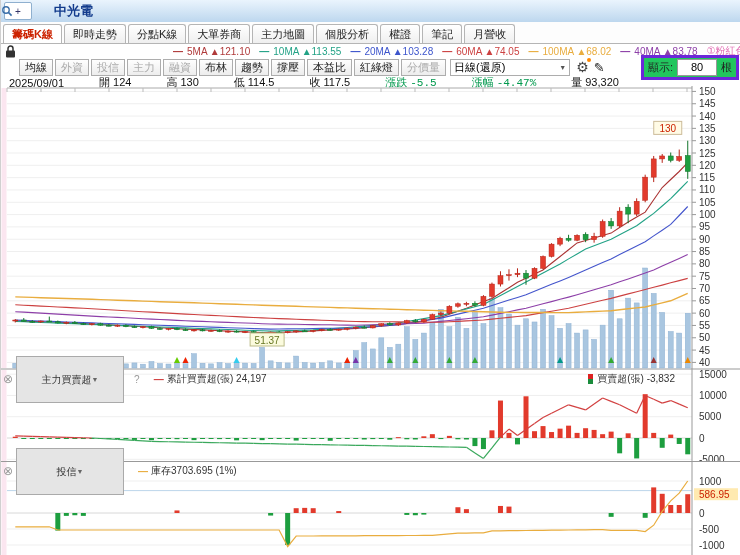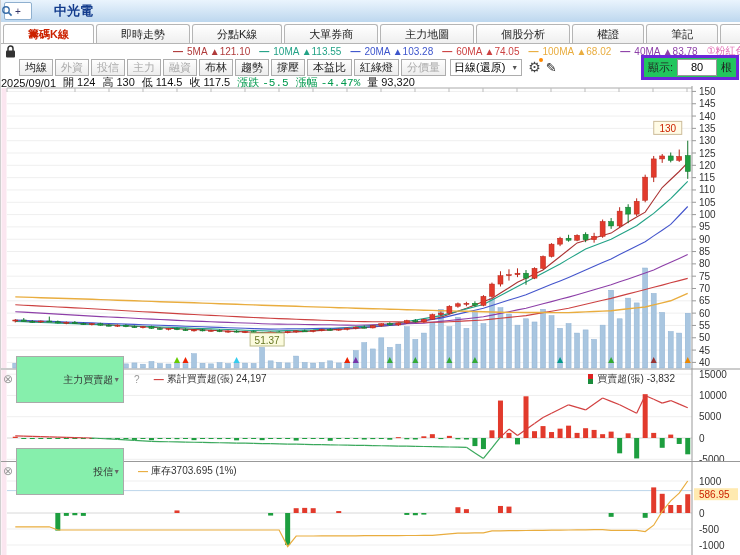--- a/index.html
+++ b/index.html
@@ -8,63 +8,63 @@
   
   .titlebar{position:absolute;left:0;top:0;width:740px;height:22px;
     background:linear-gradient(#eaf4fd,#bdd7ee);border-bottom:1px solid #9ab8d6;
     display:flex;align-items:center;}
   .zoombox{width:26px;height:16px;background:#fff;border:1px solid #8fb0cf;border-radius:2px;
     margin-left:3px;display:flex;align-items:center;justify-content:center;font-size:10px;color:#336;}
   .title{font-size:13px;font-weight:bold;color:#123b8c;margin-left:22px;}
   
   .tabs{position:absolute;left:0;top:22px;width:740px;height:22px;display:flex;align-items:flex-end;
     border-bottom:1px solid #b5b5b5;background:#fdfdfd;padding-left:2px;box-sizing:border-box;}
-  .tab{height:18px;line-height:18px;padding:0 24px;font-size:11px;color:#222;background:linear-gradient(#fff,#efefef);
+  .tab{height:18px;line-height:18px;padding:0 8px;font-size:11px;color:#222;background:linear-gradient(#fff,#efefef);
     border:1px solid #b5b5b5;border-bottom:none;border-radius:3px 3px 0 0;margin-right:2px;cursor:pointer;white-space:nowrap;}
   .tab.active{color:#cc2200;background:#fff;font-weight:bold;}
   
   .legendrow{position:absolute;left:0;top:44px;width:740px;height:14px;display:flex;align-items:center;
     font-size:10px;padding-left:172px;box-sizing:border-box;}
   .mait{display:flex;align-items:center;margin-right:9px;white-space:nowrap;}
   .mait .dash{font-weight:bold;margin-right:4px;}
   .pinknote{margin-left:auto;color:#e066b0;font-size:10px;white-space:nowrap;}
   .lock{margin:0 6px 0 4px;}
   
   .toolbar{position:absolute;left:16px;top:58px;width:740px;height:18px;display:flex;align-items:center;
     font-size:11px;}
   .tbtn{height:15px;line-height:15px;padding:0 5px;border:1px solid #adadad;background:linear-gradient(#fefefe,#ededed);
     margin-left:2px;color:#222;cursor:pointer;white-space:nowrap;}
   .tbtn.off{color:#aaa;}
   .tsel{height:15px;line-height:15px;border:1px solid #adadad;background:#fff;padding:0 3px;margin-left:4px;
-    display:flex;align-items:center;cursor:pointer;}
+    display:flex;align-items:center;cursor:pointer;gap:48px;}
   .tsel .car{font-size:7px;color:#555;margin-left:6px;}
   .gear{position:relative;font-size:14px;color:#444;margin-left:6px;cursor:pointer;line-height:14px;}
   .gear .dot{position:absolute;right:-2px;top:-2px;width:4px;height:4px;border-radius:50%;background:#ff8800;}
   .pencil{font-size:13px;color:#222;margin-left:5px;cursor:pointer;}
   .showctl{margin-left:auto;margin-right:18px;display:flex;align-items:center;font-size:11px;color:#222;
     border:3px solid #6d28d9;padding:1px 4px;background:#22c55e;}
   .showctl input{width:34px;height:13px;border:1px solid #999;font-size:11px;text-align:center;margin:0 4px;
     font-family:"Liberation Sans",sans-serif;}
   
-  .inforow{position:absolute;left:0;top:76px;width:700px;height:13px;font-size:11px;color:#111;
-    display:flex;align-items:center;white-space:nowrap;}
+  .inforow{position:absolute;left:8px;top:76px;width:700px;height:13px;font-size:11px;color:#111;
+    display:flex;align-items:center;white-space:nowrap;gap:28px;}
   .inforow .it{margin-right:7px;}
   .inforow .lb{margin-right:3px;}
   .inforow .down{color:#00994d;font-family:Liberation Mono, monospace;}
   svg{position:absolute;left:0;display:block;}
   #svg-main{top:86px;}
   #svg-p2{top:370px;}
   #svg-p3{top:462px;}
   
   .phead{position:absolute;left:2px;height:16px;display:flex;align-items:center;font-size:10px;color:#333;
     white-space:nowrap;width:680px;}
   #p2head{top:371px;} #p3head{top:463px;}
   .closeic{color:#999;font-size:12px;margin-right:3px;cursor:pointer;}
-  .psel{border:1px solid #aaa;background:#86efac;height:13px;line-height:13px;width:100px;display:flex;
-    align-items:center;justify-content:flex-end;padding:16px 3px;cursor:pointer;font-size:10px;}
+  .psel{border:1px solid #aaa;background:#e5e5e5;height:13px;line-height:13px;width:100px;display:flex;
+    align-items:center;justify-content:center;padding:16px 3px;cursor:pointer;font-size:10px;}
   .psel .car{font-size:7px;color:#666;}
   .helpq{color:#999;margin-left:10px;cursor:pointer;}
   .lleg{display:flex;align-items:center;margin-left:14px;}
   .lleg .dash{font-weight:bold;margin-right:3px;}
   .bleg{display:flex;align-items:center;margin-left:auto;margin-right:8px;}
   .twotone{display:inline-block;width:5px;height:10px;margin-right:4px;
     background:linear-gradient(#d22 0 50%,#1a8c3c 50% 100%);}
 </style>
 </head>
 <body>

